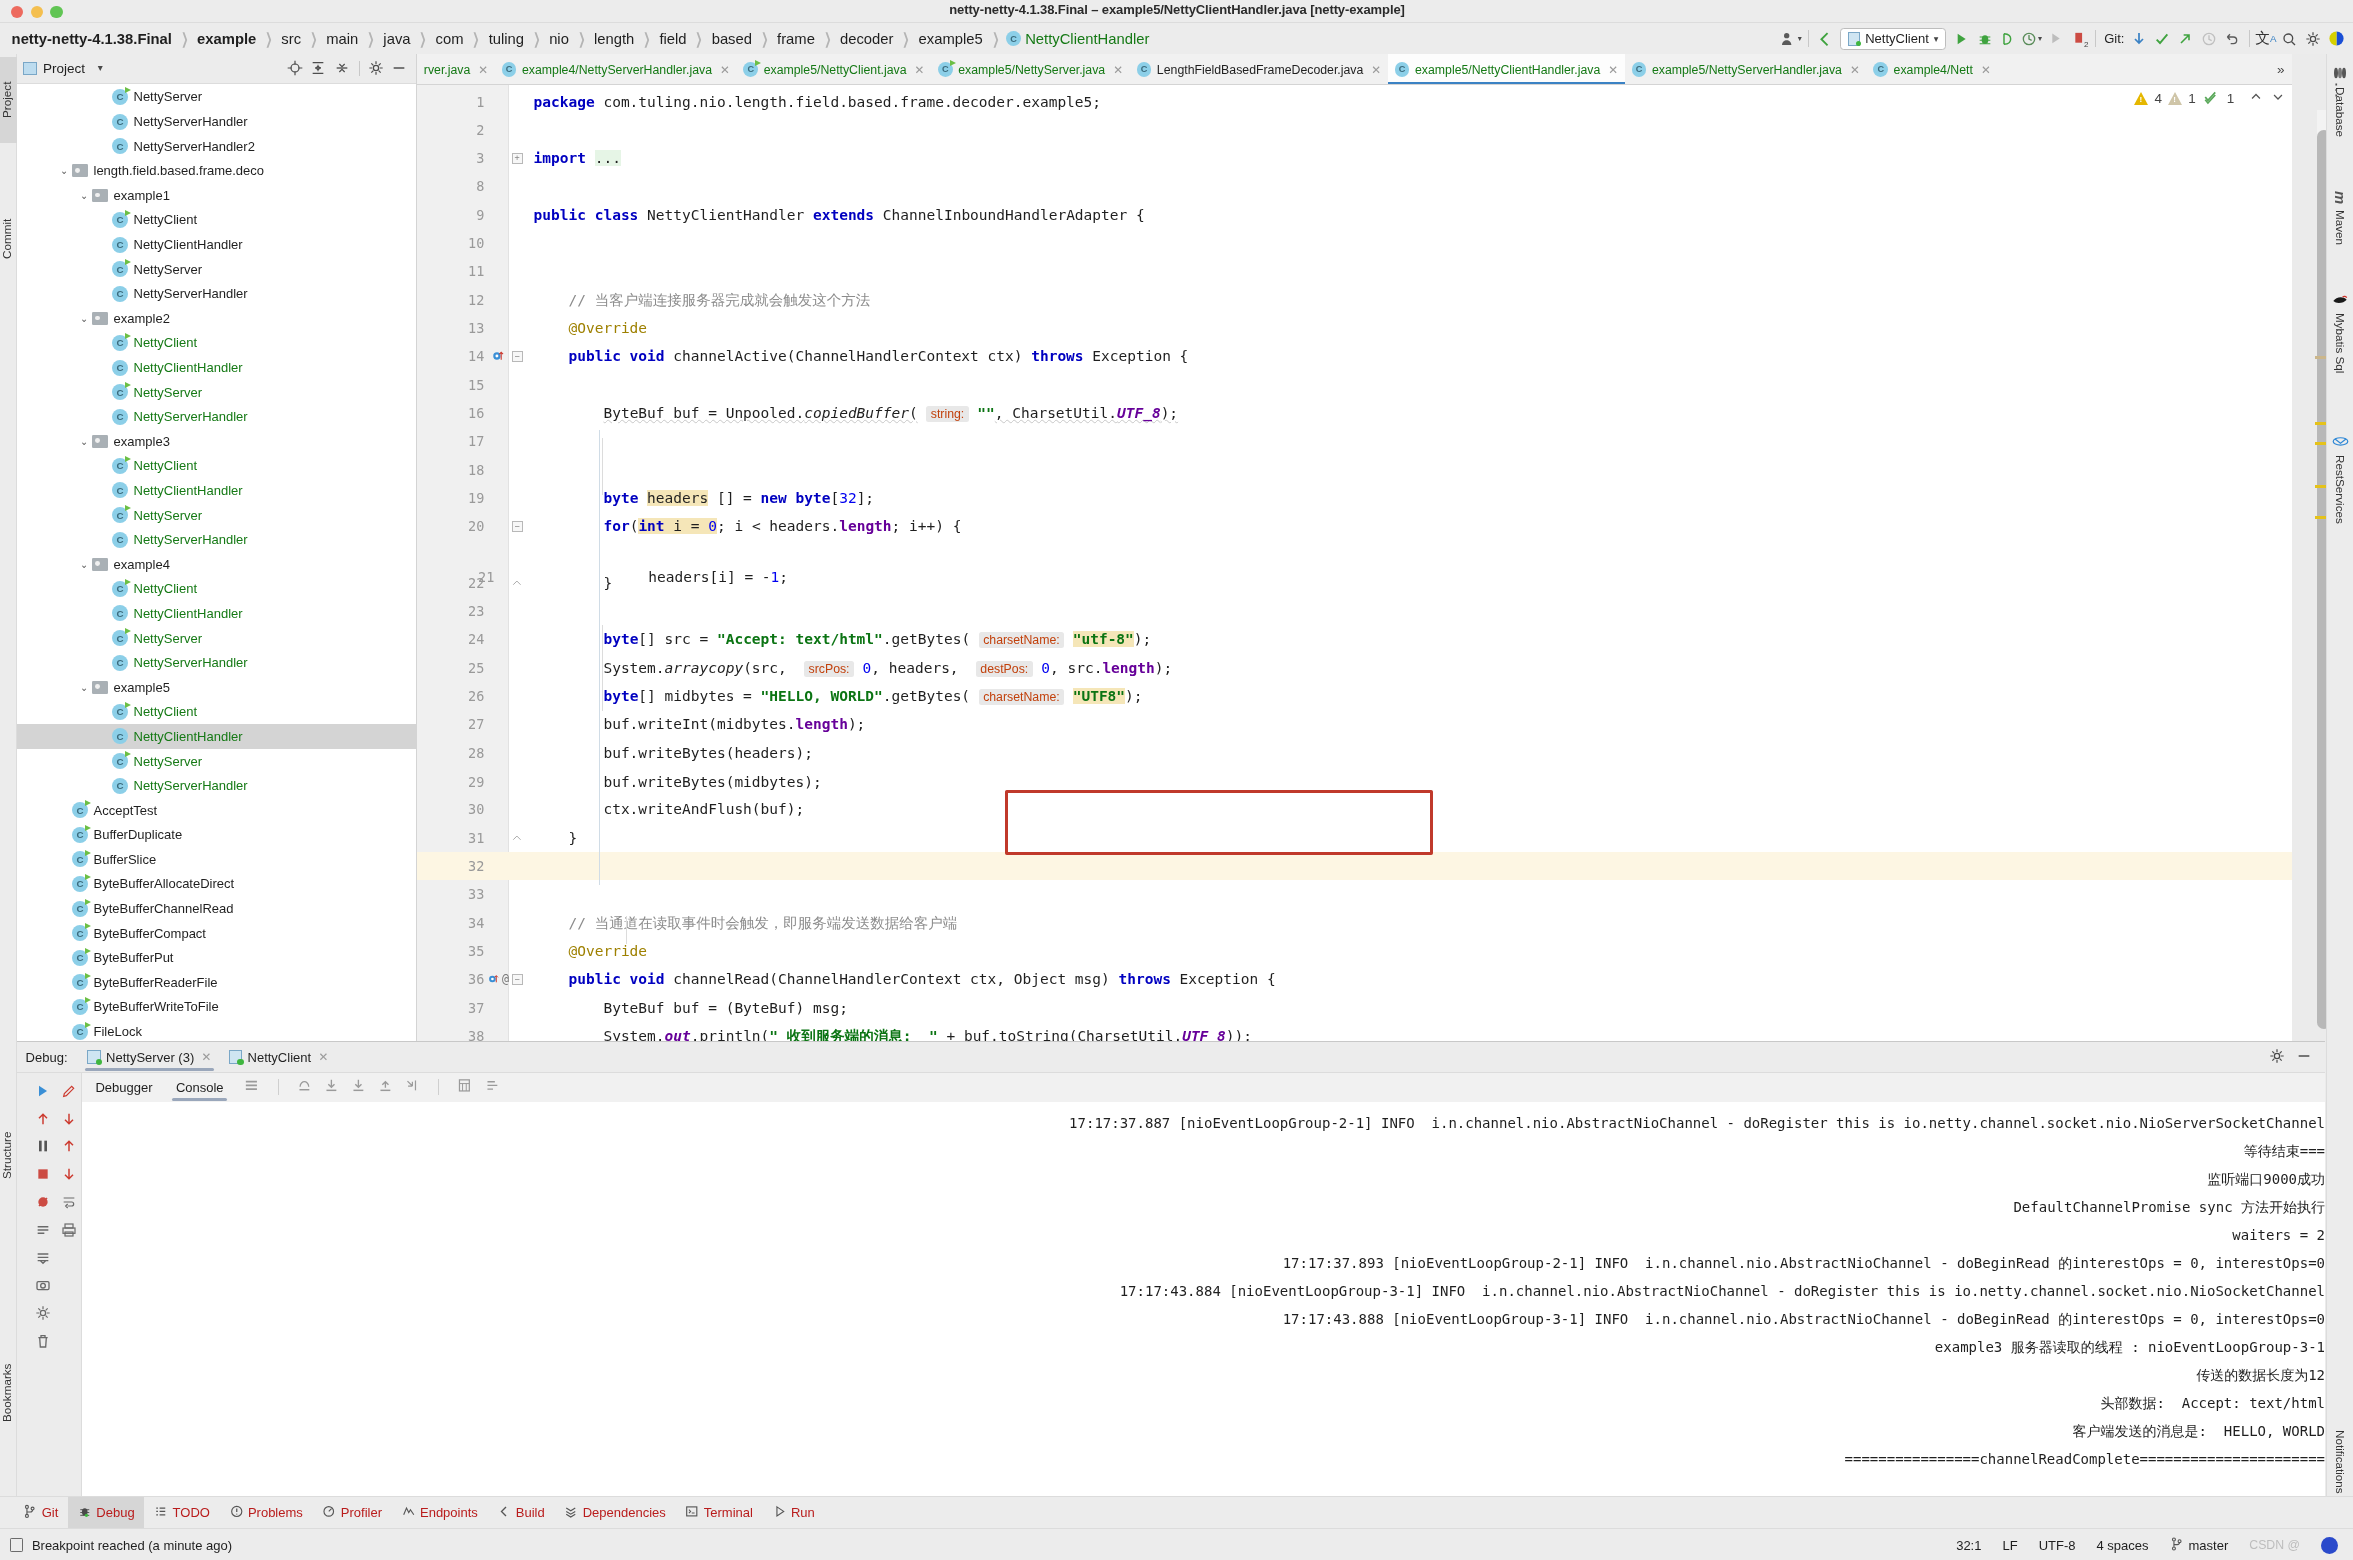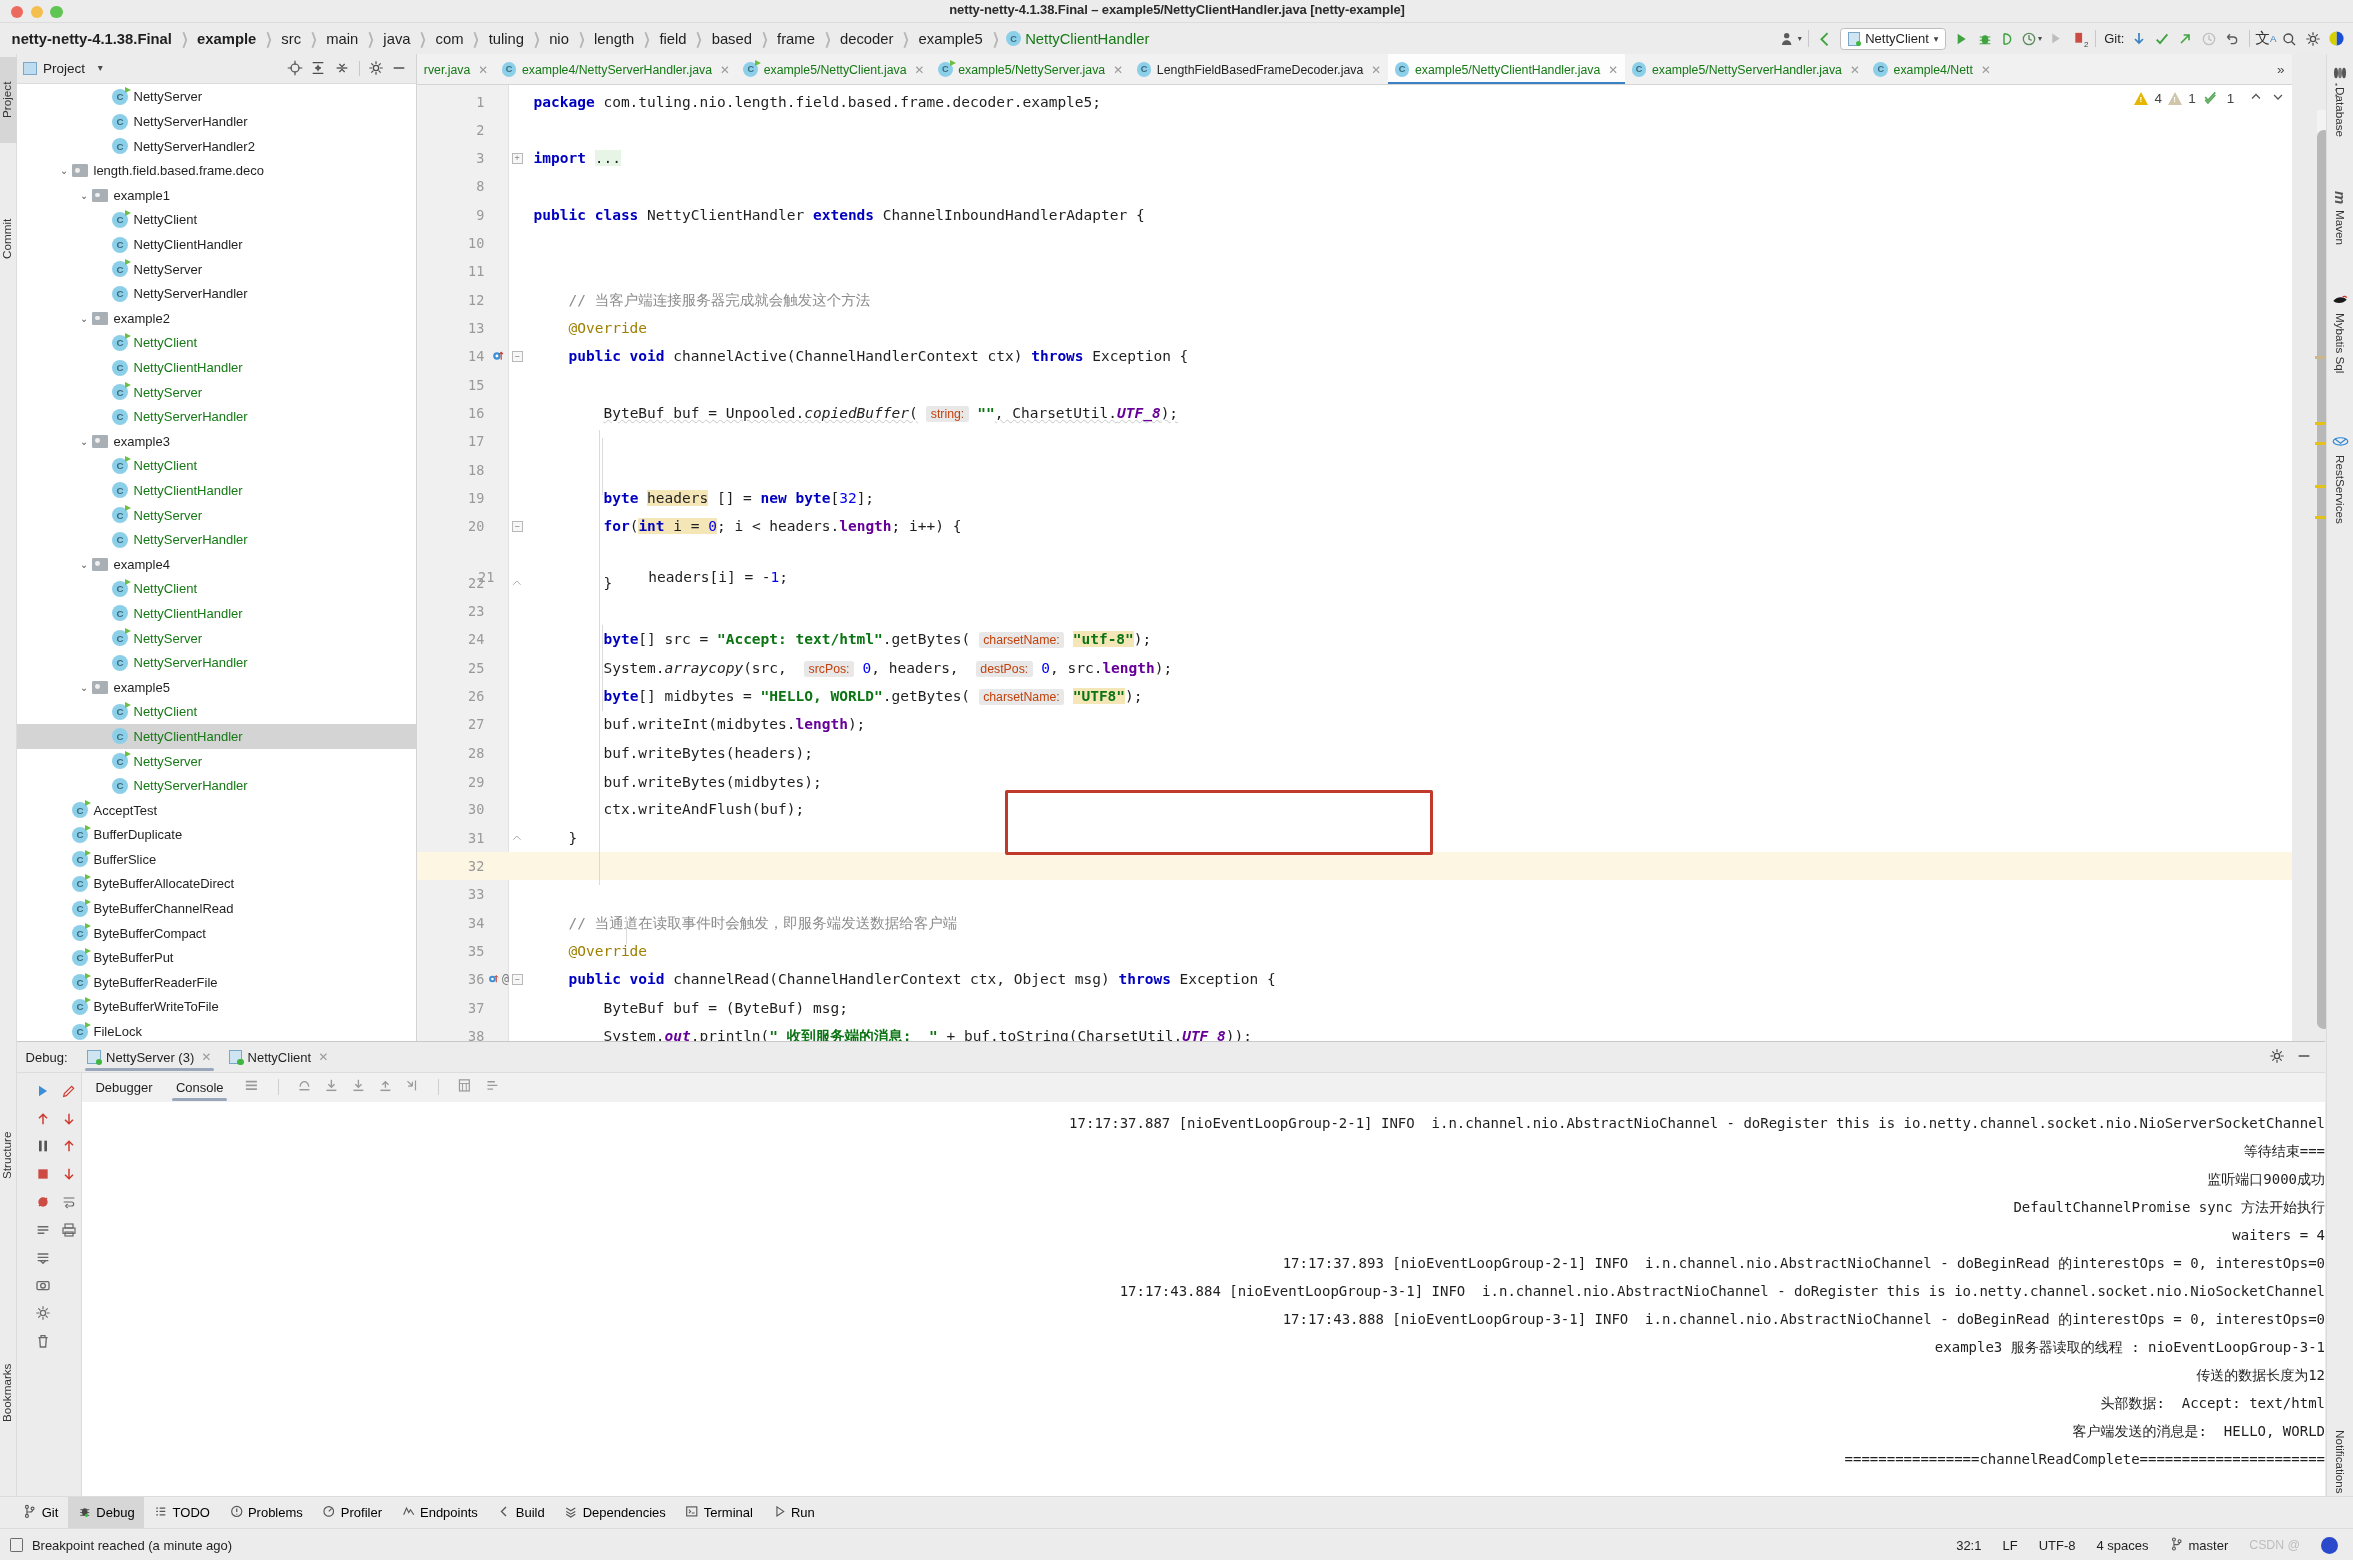--- a/index.html
+++ b/index.html
@@ -238,21 +238,21 @@
     padding:7.4px 0 0 14.8px; overflow:hidden;
   }
   .cline{height:28px;line-height:28px;white-space:pre;text-align:right;}
   .dbg-col{position:absolute;width:32px;display:flex;flex-direction:column;align-items:center;gap:9.8px;padding-top:9.8px;}
 
   
   .bottombar{
     position:absolute;left:0;bottom:33px;width:2354px;height:32px;background:#ececec;
     display:flex;align-items:center;padding-left:13.5px;border-top:0.6px solid #dcdcdc;
   }
-  .bb-item{display:flex;align-items:center;gap:4.9px;font-size:13px;color:#000000;padding:0 9.8px;height:32px;justify-content:flex-end;}
+  .bb-item{display:flex;align-items:center;gap:4.9px;font-size:13px;color:#b91c1c;padding:0 9.8px;height:32px;justify-content:flex-end;}
   .bb-item.active{background:#d6d6d6;}
 
   .statusbar{
     position:absolute;left:0;bottom:0;width:2354px;height:33px;background:#ececec;
     display:flex;align-items:center;padding:0 9.8px;border-top:0.6px solid #dcdcdc;
   }
   .sb-left{display:flex;align-items:center;gap:8.6px;font-size:13px;color:#1f1f1f;}
   .sb-right{margin-left:auto;display:flex;align-items:center;gap:21px;font-size:13px;color:#1f1f1f;padding-right:6.2px;}
   .sb-ico{width:13.5px;height:14.8px;border:1.2px solid #6b6b6b;border-radius:1.2px;}
   .wm{opacity:0.35;font-size:12.3px;color:#666;}
@@ -1203,21 +1203,21 @@
               <rect x="6" y="15" width="12" height="6" stroke="#6a6a6a" stroke-width="1.8" fill="none"></rect>
             </svg></span>
       </div>
     </div>
 
     <div class="console" id="console">
         <div class="cline">17:17:37.887 [nioEventLoopGroup-2-1] INFO  i.n.channel.nio.AbstractNioChannel - doRegister this is io.netty.channel.socket.nio.NioServerSocketChannel</div>
         <div class="cline">等待结束===</div>
         <div class="cline">监听端口9000成功</div>
         <div class="cline">DefaultChannelPromise sync 方法开始执行</div>
-        <div class="cline">waiters = 4</div>
+        <div class="cline">waiters = 2</div>
         <div class="cline">17:17:37.893 [nioEventLoopGroup-2-1] INFO  i.n.channel.nio.AbstractNioChannel - doBeginRead 的interestOps = 0, interestOps=0</div>
         <div class="cline">17:17:43.884 [nioEventLoopGroup-3-1] INFO  i.n.channel.nio.AbstractNioChannel - doRegister this is io.netty.channel.socket.nio.NioSocketChannel</div>
         <div class="cline">17:17:43.888 [nioEventLoopGroup-3-1] INFO  i.n.channel.nio.AbstractNioChannel - doBeginRead 的interestOps = 0, interestOps=0</div>
         <div class="cline">example3 服务器读取的线程 : nioEventLoopGroup-3-1</div>
         <div class="cline">传送的数据长度为12</div>
         <div class="cline">头部数据:  Accept: text/html</div>
         <div class="cline">客户端发送的消息是:  HELLO, WORLD</div>
         <div class="cline">================channelReadComplete======================</div>
       </div>
   </div>

